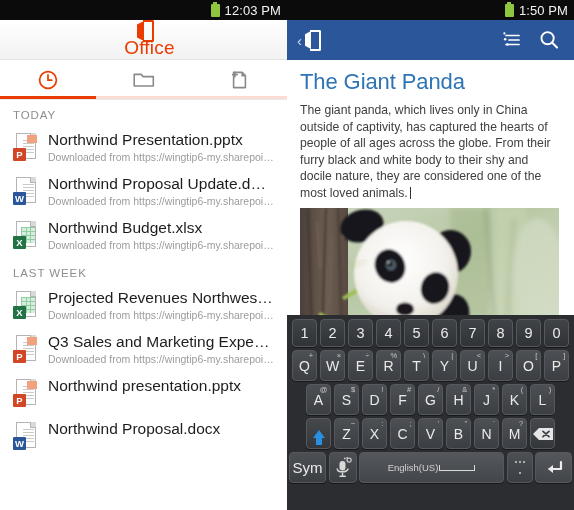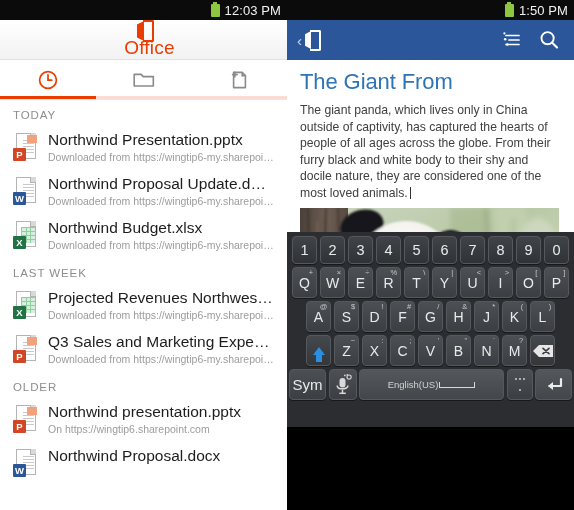--- a/index.html
+++ b/index.html
@@ -102,21 +102,21 @@
   .rtitle {
     font-size:15.5px; color:#1d1d1d; white-space:nowrap;
     overflow:hidden; text-overflow:ellipsis; line-height:19px;
   }
   .rsub {
     font-size:10.5px; color:#9c9c9c; white-space:nowrap;
     overflow:hidden; text-overflow:ellipsis; margin-top:2px;
   }
 
   
-  .right-phone { width:287px; height:427px; background:#b91c1c; position:relative;
+  .right-phone { width:287px; height:510px; background:#b91c1c; position:relative;
                  overflow:hidden; }
   .word-header {
     height:40px; background:#2b579a; display:flex; align-items:center;
     padding:0 10px;
   }
   .back-chevron { color:#cfd9ea; font-size:15px; margin-right:3px; }
   .wlogo { width:17px; height:21px; position:relative; }
   .wlogo .p {
     position:absolute; left:0; top:1.5px; width:6px; height:18px;
     background:#fff; clip-path:polygon(0 18%,100% 0,100% 100%,0 82%);
@@ -312,38 +312,36 @@
               <i></i>
             </span>
             <span class="accent"></span>
             <span class="badge">P</span>
           </div>
           <div class="rtext">
             <div class="rtitle">Q3 Sales and Marketing Expe…</div>
             <div class="rsub">Downloaded from https://wingtip6-my.sharepoint...</div>
           </div>
         </div>
-        <div class="group-hd">OLDER</div>
         <div class="row">
           <div class="ficon ppt">
             <span class="sheet"></span>
             <span class="corner"></span>
             <span class="lines">
               <i></i>
               <i></i>
               <i></i>
               <i></i>
               <i></i>
             </span>
             <span class="accent"></span>
             <span class="badge">P</span>
           </div>
           <div class="rtext">
             <div class="rtitle">Northwind presentation.pptx</div>
-            <div class="rsub">On https://wingtip6.sharepoint.com</div>
           </div>
         </div>
         <div class="row">
           <div class="ficon doc">
             <span class="sheet"></span>
             <span class="corner"></span>
             <span class="lines">
               <i></i>
               <i></i>
               <i></i>
@@ -389,21 +387,21 @@
       </span>
       <span class="hdr-icon">
         <svg width="30" height="30" viewBox="0 0 30 30">
           <circle cx="13.6" cy="13.2" r="6.1" fill="none" stroke="#fff" stroke-width="1.9"></circle>
           <path d="M18.2 17.8 L23 22.6" stroke="#fff" stroke-width="2.1" stroke-linecap="round"></path>
         </svg>
       </span>
     </div>
 
     <div class="doc-area">
-      <div class="doc-title">The Giant From</div>
+      <div class="doc-title">The Giant Panda</div>
       <div class="doc-body"><span>The giant panda, which lives only in China outside of captivity, has captured the hearts of people of all ages across the globe. From their furry black and white body to their shy and docile nature, they are considered one of the most loved animals.</span><span class="caret"></span></div>
 
       <div class="panda-wrap">
         <svg width="259" height="130" viewBox="0 0 259 130">
           <defs>
             <linearGradient id="bgG" x1="0" y1="0" x2="1" y2="1">
               <stop offset="0%" stop-color="#cdd7c2"></stop>
               <stop offset="45%" stop-color="#b9c9a6"></stop>
               <stop offset="100%" stop-color="#d9e2cc"></stop>
             </linearGradient>

